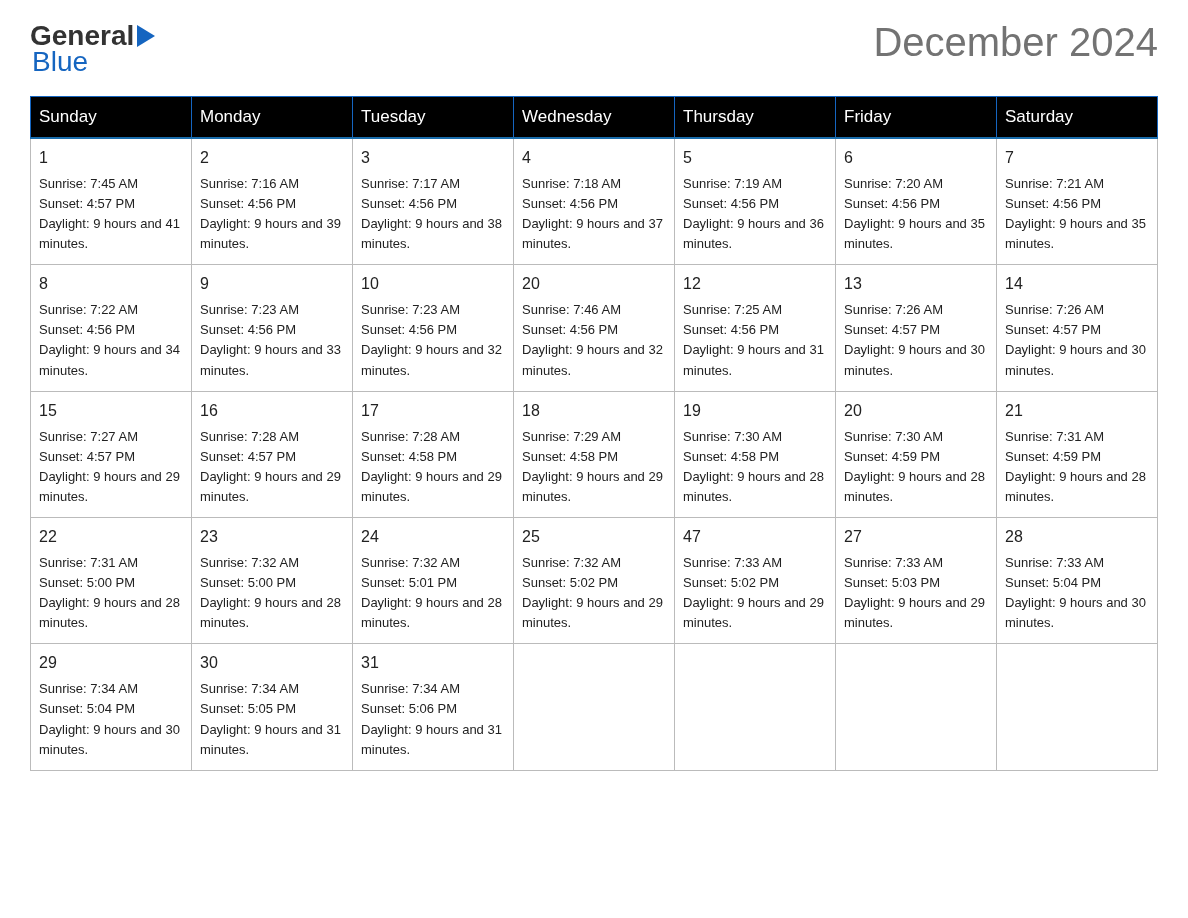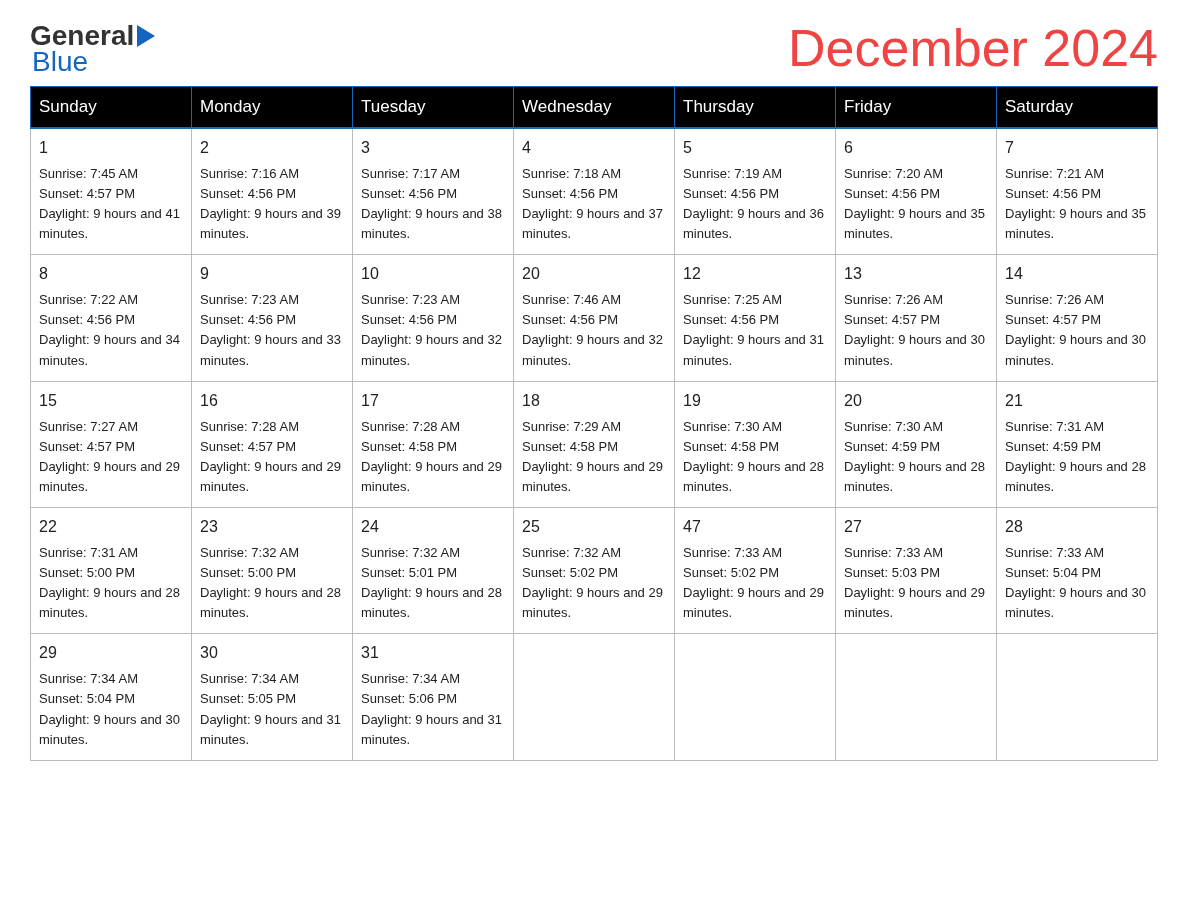--- a/index.html
+++ b/index.html
@@ -7,44 +7,44 @@
       font-family: Arial, Helvetica, sans-serif;
       background: #fff;
       padding: 20px 30px;
       width: 1188px;
       min-height: 918px;
     }
     .header {
       display: flex;
       justify-content: space-between;
       align-items: flex-start;
-      margin-bottom: 8px;
+      margin-bottom: 18px;
     }
     .logo-wrapper {
       display: flex;
       flex-direction: column;
     }
     .logo-row1 {
       display: flex;
       align-items: center;
     }
     .logo-row2 {
       font-size: 28px;
       font-weight: normal;
       color: #1565c0;
       margin-top: -6px;
       padding-left: 2px;
     }
     .title-block {
       text-align: right;
     }
     .month-title {
-      font-size: 52px;
+      font-size: 40px;
       font-weight: normal;
-      color: #ef4444;
+      color: #737373;
       line-height: 1.1;
     }
     .location-title {
       font-size: 22px;
       color: #333;
       margin-top: 4px;
     }
     .calendar {
       width: 100%;
       border-collapse: collapse;

